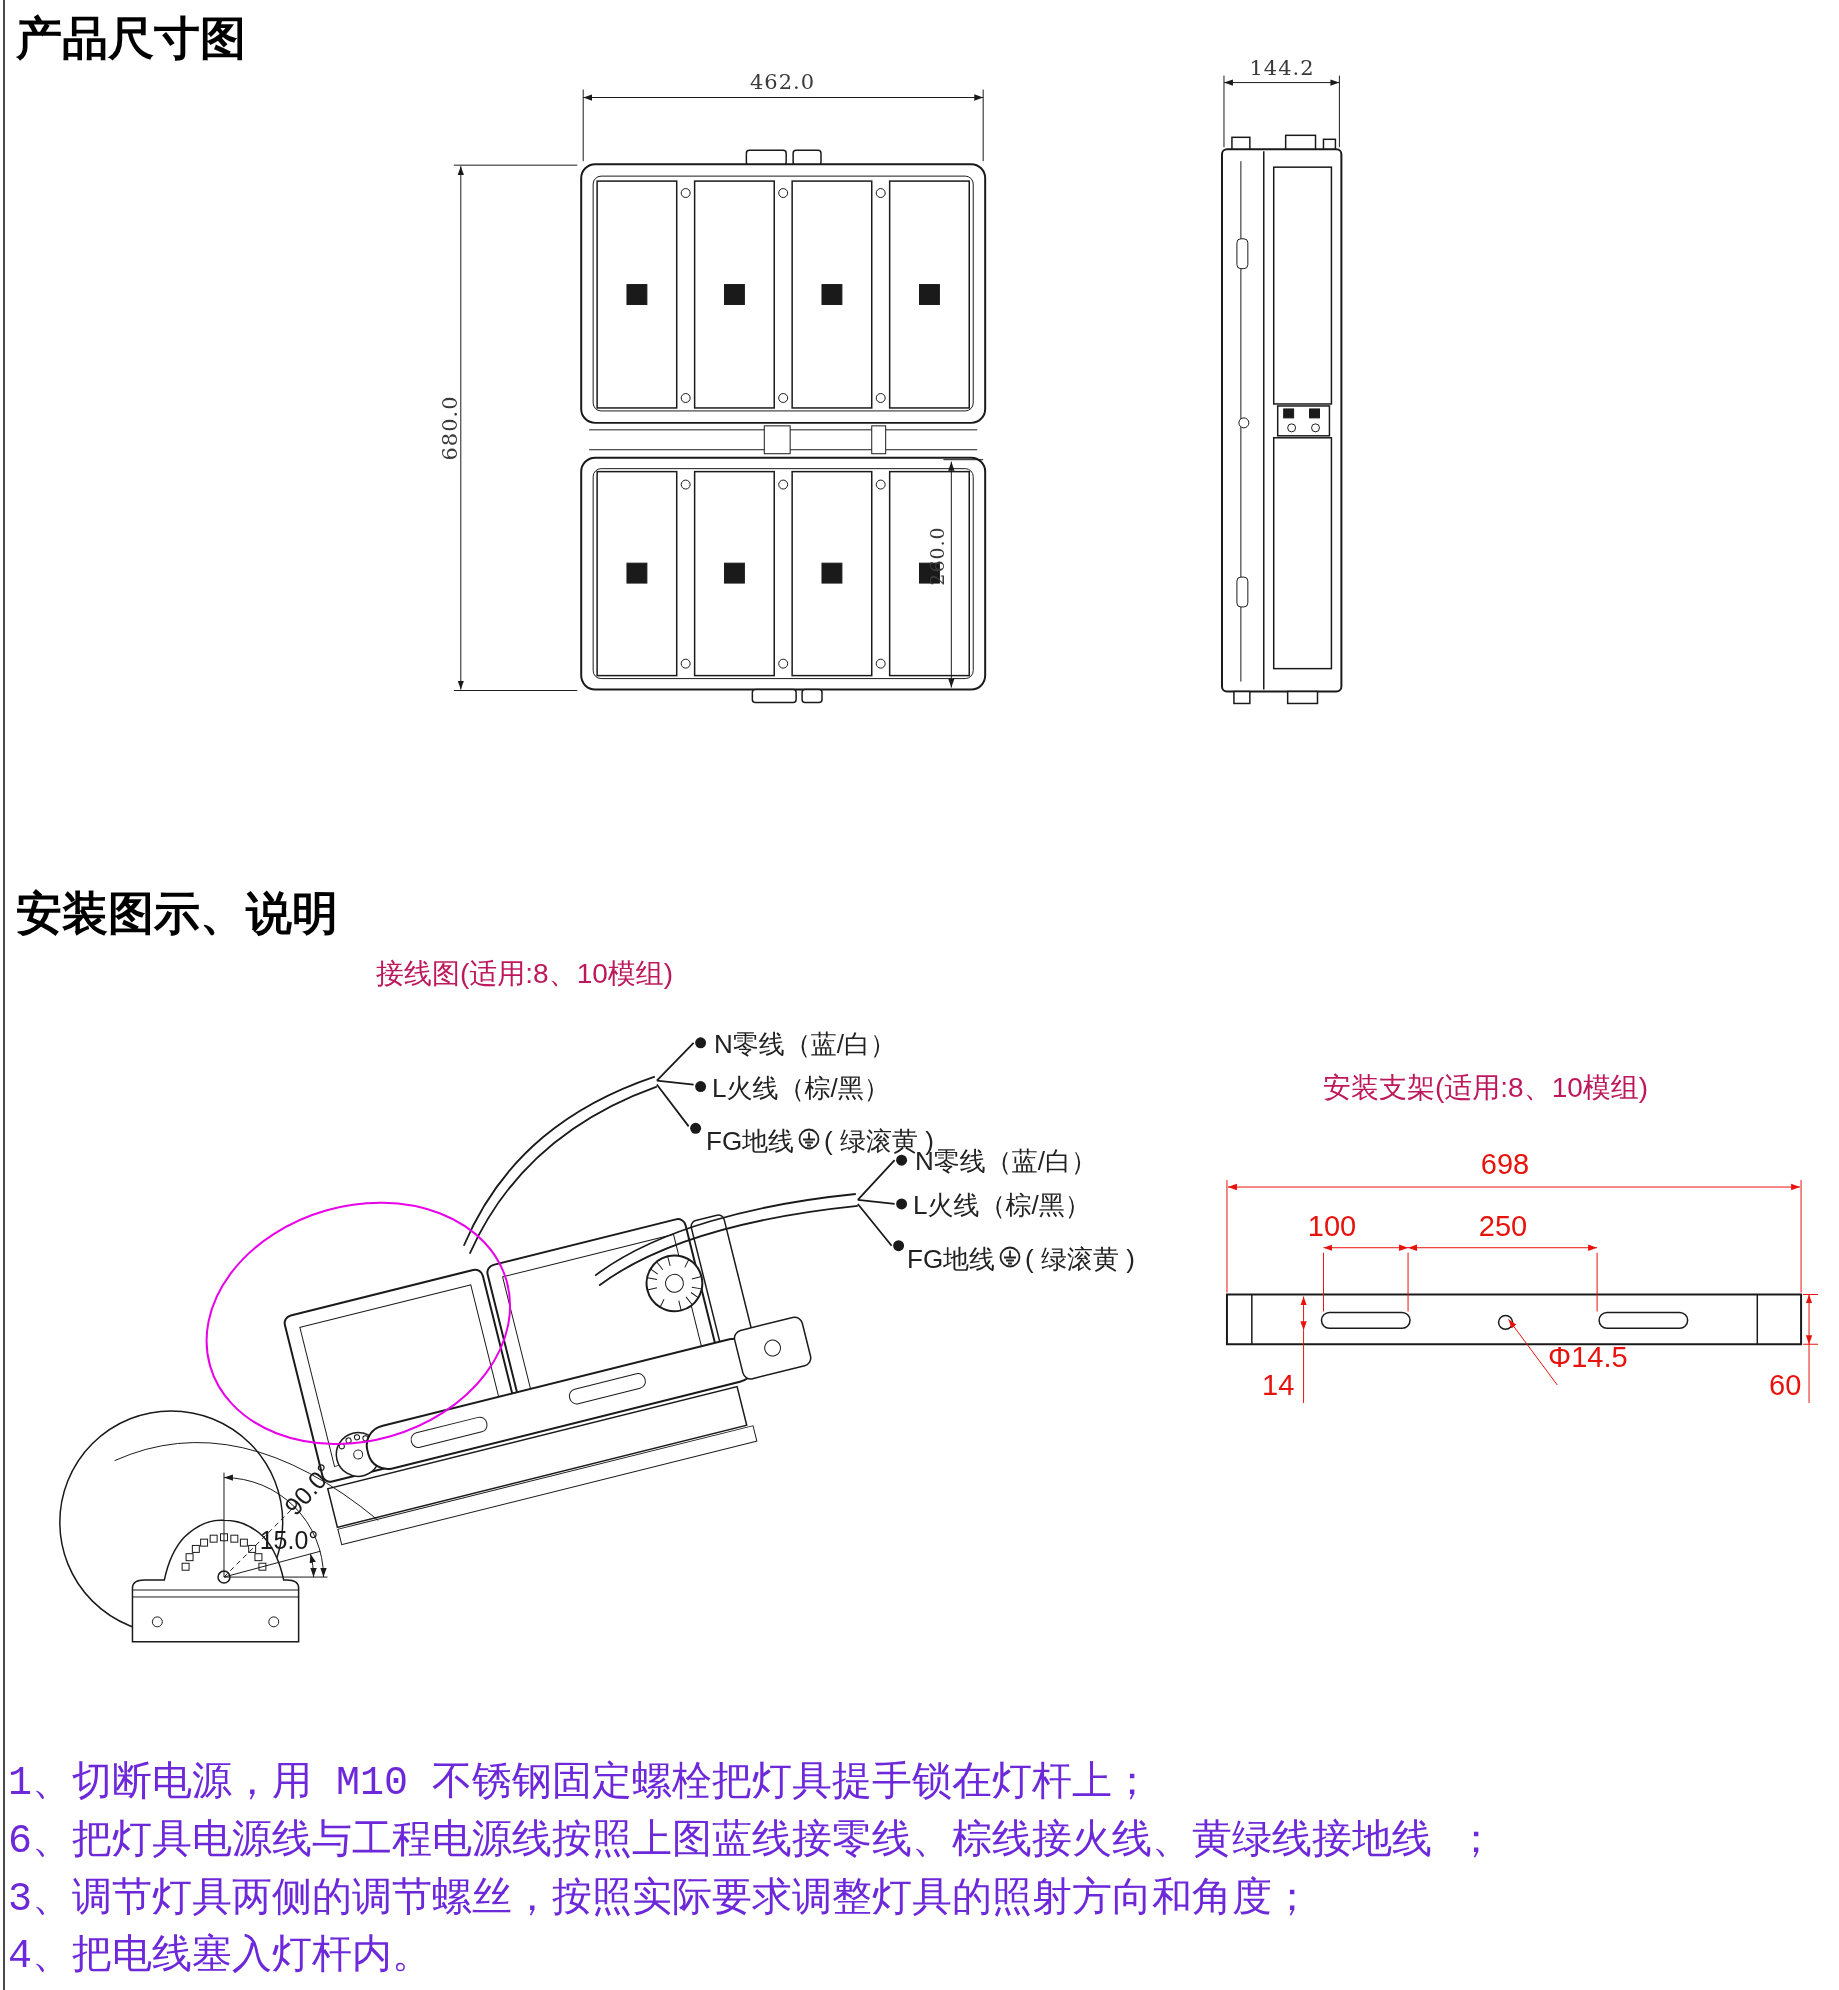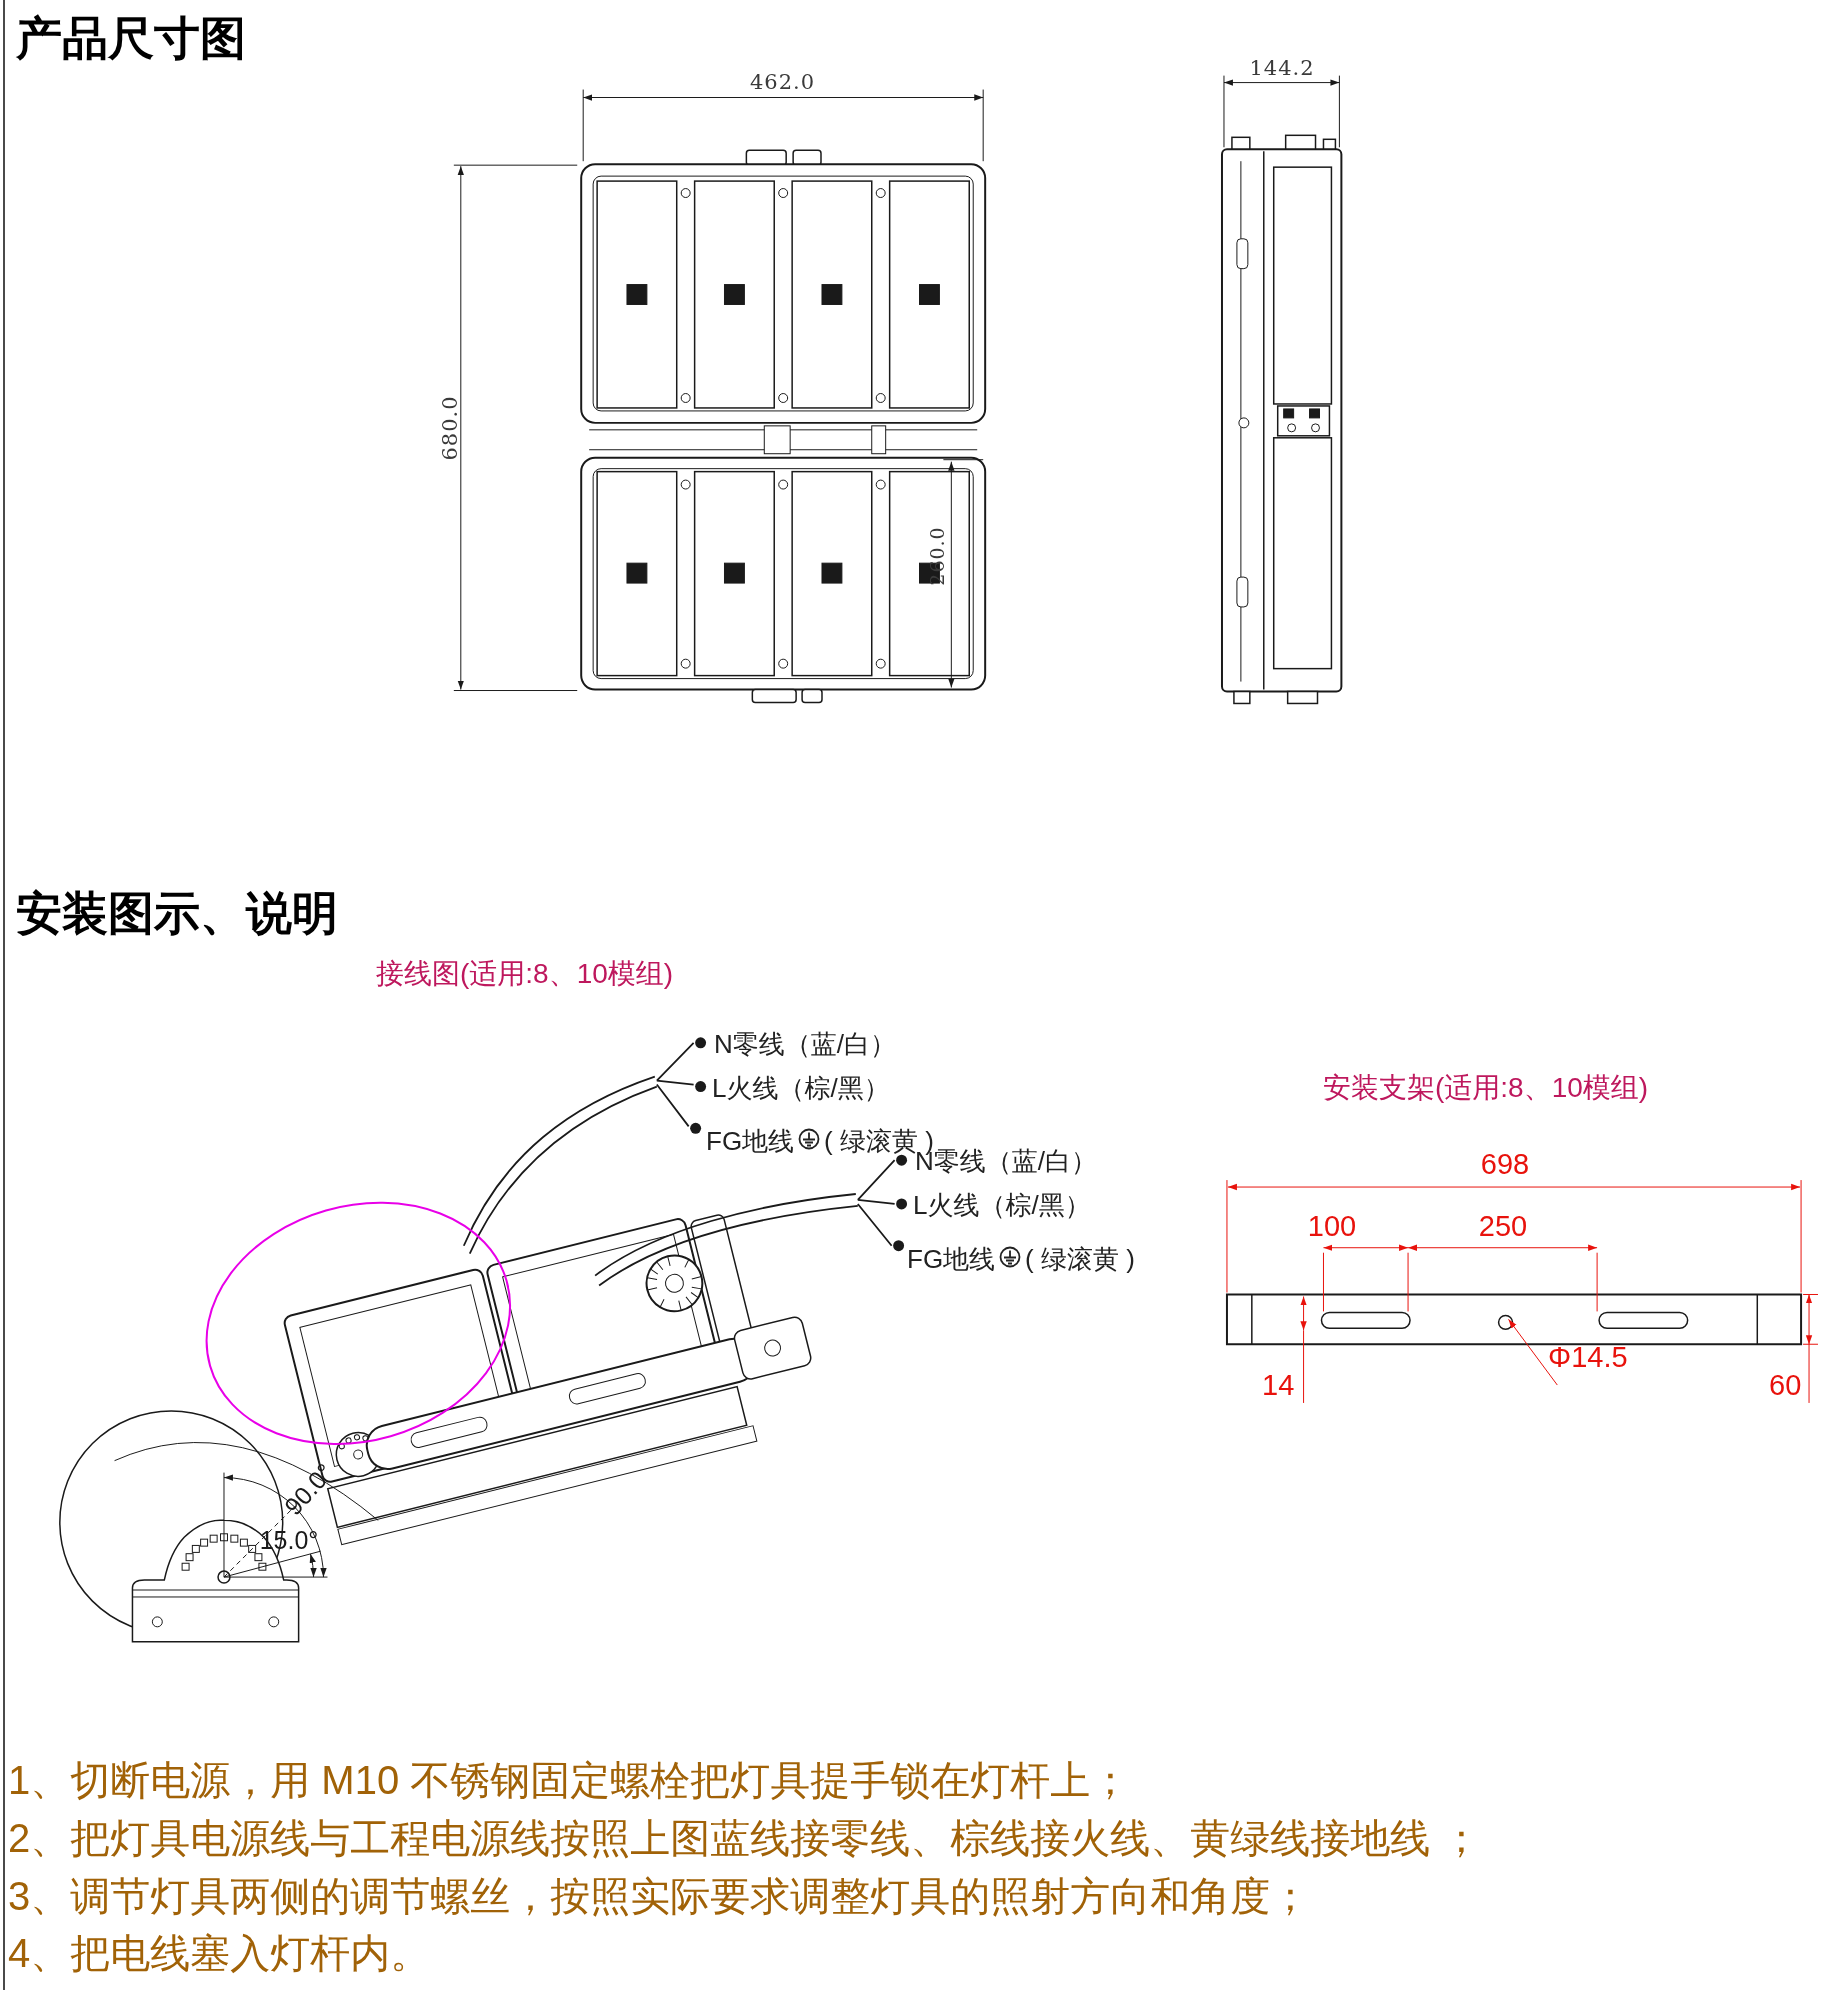--- a/index.html
+++ b/index.html
@@ -13,21 +13,21 @@
   .docborder{position:absolute;left:3px;top:0;width:2px;height:100%;background:#4a4a4a;}
   .abs{position:absolute;white-space:nowrap;}
   .h1{font-family:"Liberation Serif","DejaVu Serif",serif;font-weight:bold;font-size:46px;color:#000;text-align:right;}
   .cap{font-size:28px;color:#be185d;}
   .dimtxt{font-family:"DejaVu Serif","Liberation Serif",serif;font-size:21px;color:#3a3a3a;letter-spacing:1px;text-align:center;}
   .dimv{transform:rotate(-90deg);transform-origin:center center;}
   .wl{font-size:26px;color:#222;}
   .fgrow{display:flex;align-items:center;margin-top:12px;}
   .red{color:var(--c-red);font-size:29px;text-align:center;font-family:"Liberation Sans","DejaVu Sans",sans-serif;}
   .ang{font-size:25px;color:#1a1a1a;text-align:center;font-family:"Liberation Sans","DejaVu Sans",sans-serif;}
-  .instr{font-family:Liberation Sans, sans-serif;font-size:40px;color:#a16207;text-align:right;}
+  .instr{font-family:Liberation Mono, monospace;font-size:40px;color:#6d28d9;text-align:right;}
   svg{position:absolute;left:0;top:0;pointer-events:none;}
   .sk{stroke:var(--c-line);fill:none;}
   .skw{stroke:var(--c-line);fill:#fff;}
   .skb{stroke:var(--c-line);fill:var(--c-line);}
   .skr{stroke:var(--c-red);fill:none;}
   .skm{stroke:var(--c-mag);fill:none;}
   .fb{fill:var(--c-line);}
   .fr2{fill:var(--c-red);}
   .thin{stroke-width:1;}
   .t15{stroke-width:1.5;}
@@ -320,17 +320,17 @@
   <div class="abs red" style="left:1282px;top:1210px;width:100px;">100</div>
   <div class="abs red" style="left:1453px;top:1210px;width:100px;">250</div>
   <div class="abs red" style="left:1262px;top:1369px;">14</div>
   <div class="abs red" style="left:1548px;top:1341px;">Φ14.5</div>
   <div class="abs red" style="left:1769px;top:1369px;">60</div>
 
   <div class="abs ang" style="left:267px;top:1475px;width:84px;transform:rotate(-48deg);">90.0°</div>
   <div class="abs ang" style="left:247px;top:1526px;width:84px;">15.0°</div>
 
   <div class="abs instr" style="left:8px;top:1753px;">1、切断电源，用 M10 不锈钢固定螺栓把灯具提手锁在灯杆上；</div>
-  <div class="abs instr" style="left:8px;top:1811px;">2、把灯具电源线与工程电源线按照上图蓝线接零线、棕线接火线、黄绿线接地线 ；</div>
+  <div class="abs instr" style="left:8px;top:1811px;">6、把灯具电源线与工程电源线按照上图蓝线接零线、棕线接火线、黄绿线接地线 ；</div>
   <div class="abs instr" style="left:8px;top:1869px;">3、调节灯具两侧的调节螺丝，按照实际要求调整灯具的照射方向和角度；</div>
   <div class="abs instr" style="left:8px;top:1926px;">4、把电线塞入灯杆内。</div>
 </div>
 
 
 </body></html>

